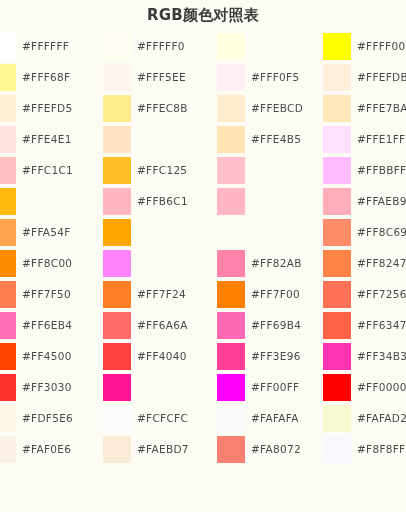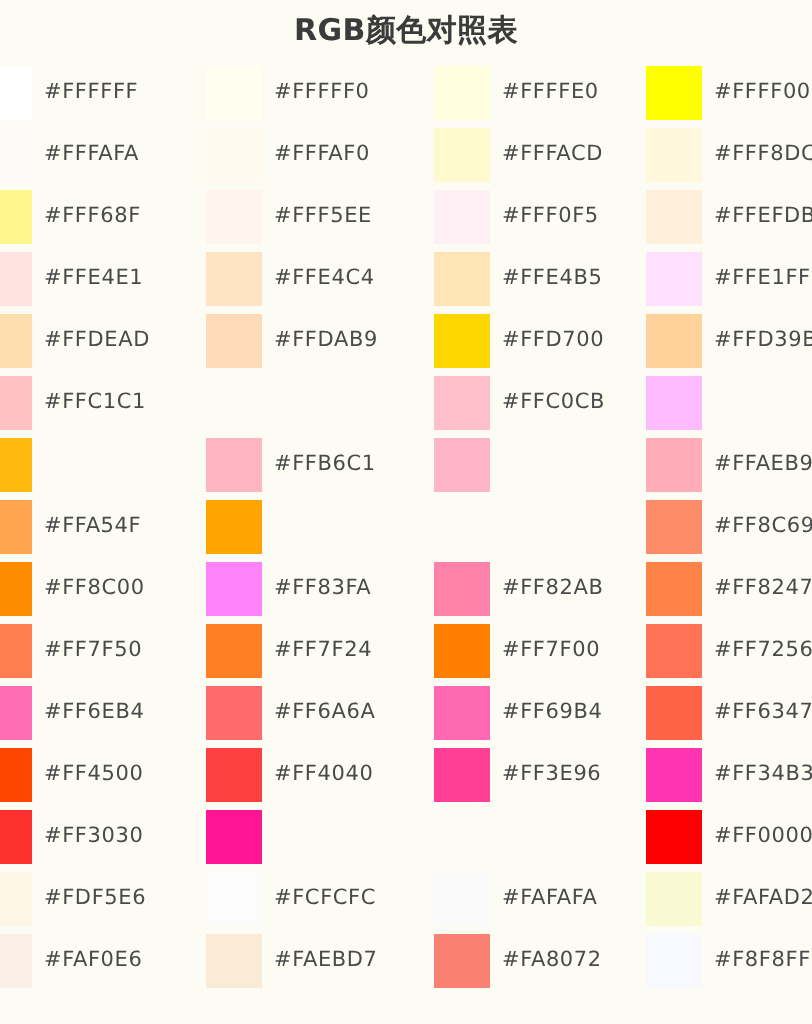--- a/index.html
+++ b/index.html
@@ -85,110 +85,94 @@
       <div class="cell c0">
         <div class="swatch" style="background: rgb(255, 255, 255);"></div>
         <div class="hexlabel">#FFFFFF</div>
       </div>
       <div class="cell c1">
         <div class="swatch" style="background: rgb(255, 255, 240);"></div>
         <div class="hexlabel">#FFFFF0</div>
       </div>
       <div class="cell c2">
         <div class="swatch" style="background: rgb(255, 255, 224);"></div>
-        <div class="hexlabel">#FFFFE0</div>
       </div>
       <div class="cell c3">
         <div class="swatch" style="background: rgb(255, 255, 0);"></div>
         <div class="hexlabel">#FFFF00</div>
       </div>
     </div>
     <div class="row">
       <div class="cell c0">
-        <div class="swatch" style="background: rgb(255, 250, 250);"></div>
-        <div class="hexlabel">#FFFAFA</div>
-      </div>
-      <div class="cell c1">
-        <div class="swatch" style="background: rgb(255, 250, 240);"></div>
-        <div class="hexlabel">#FFFAF0</div>
-      </div>
-      <div class="cell c2">
-        <div class="swatch" style="background: rgb(255, 250, 205);"></div>
-        <div class="hexlabel">#FFFACD</div>
-      </div>
-      <div class="cell c3">
-        <div class="swatch" style="background: rgb(255, 248, 220);"></div>
-        <div class="hexlabel">#FFF8DC</div>
-      </div>
-    </div>
-    <div class="row">
-      <div class="cell c0">
         <div class="swatch" style="background: rgb(255, 246, 143);"></div>
         <div class="hexlabel">#FFF68F</div>
       </div>
       <div class="cell c1">
         <div class="swatch" style="background: rgb(255, 245, 238);"></div>
         <div class="hexlabel">#FFF5EE</div>
       </div>
       <div class="cell c2">
         <div class="swatch" style="background: rgb(255, 240, 245);"></div>
         <div class="hexlabel">#FFF0F5</div>
       </div>
       <div class="cell c3">
         <div class="swatch" style="background: rgb(255, 239, 219);"></div>
         <div class="hexlabel">#FFEFDB</div>
       </div>
     </div>
     <div class="row">
       <div class="cell c0">
+        <div class="swatch" style="background: rgb(255, 239, 213);"></div>
+        <div class="hexlabel">#FFEFD5</div>
+      </div>
+      <div class="cell c1">
+        <div class="swatch" style="background: rgb(255, 236, 139);"></div>
+        <div class="hexlabel">#FFEC8B</div>
+      </div>
+      <div class="cell c2">
+        <div class="swatch" style="background: rgb(255, 235, 205);"></div>
+        <div class="hexlabel">#FFEBCD</div>
+      </div>
+      <div class="cell c3">
+        <div class="swatch" style="background: rgb(255, 231, 186);"></div>
+        <div class="hexlabel">#FFE7BA</div>
+      </div>
+    </div>
+    <div class="row">
+      <div class="cell c0">
         <div class="swatch" style="background: rgb(255, 228, 225);"></div>
         <div class="hexlabel">#FFE4E1</div>
       </div>
       <div class="cell c1">
         <div class="swatch" style="background: rgb(255, 228, 196);"></div>
-        <div class="hexlabel">#FFE4C4</div>
       </div>
       <div class="cell c2">
         <div class="swatch" style="background: rgb(255, 228, 181);"></div>
         <div class="hexlabel">#FFE4B5</div>
       </div>
       <div class="cell c3">
         <div class="swatch" style="background: rgb(255, 225, 255);"></div>
         <div class="hexlabel">#FFE1FF</div>
       </div>
     </div>
     <div class="row">
       <div class="cell c0">
-        <div class="swatch" style="background: rgb(255, 222, 173);"></div>
-        <div class="hexlabel">#FFDEAD</div>
-      </div>
-      <div class="cell c1">
-        <div class="swatch" style="background: rgb(255, 218, 185);"></div>
-        <div class="hexlabel">#FFDAB9</div>
-      </div>
-      <div class="cell c2">
-        <div class="swatch" style="background: rgb(255, 215, 0);"></div>
-        <div class="hexlabel">#FFD700</div>
-      </div>
-      <div class="cell c3">
-        <div class="swatch" style="background: rgb(255, 211, 155);"></div>
-        <div class="hexlabel">#FFD39B</div>
-      </div>
-    </div>
-    <div class="row">
-      <div class="cell c0">
         <div class="swatch" style="background: rgb(255, 193, 193);"></div>
         <div class="hexlabel">#FFC1C1</div>
       </div>
+      <div class="cell c1">
+        <div class="swatch" style="background: rgb(255, 193, 37);"></div>
+        <div class="hexlabel">#FFC125</div>
+      </div>
       <div class="cell c2">
         <div class="swatch" style="background: rgb(255, 192, 203);"></div>
-        <div class="hexlabel">#FFC0CB</div>
       </div>
       <div class="cell c3">
         <div class="swatch" style="background: rgb(255, 187, 255);"></div>
+        <div class="hexlabel">#FFBBFF</div>
       </div>
     </div>
     <div class="row">
       <div class="cell c0">
         <div class="swatch" style="background: rgb(255, 185, 15);"></div>
       </div>
       <div class="cell c1">
         <div class="swatch" style="background: rgb(255, 182, 193);"></div>
         <div class="hexlabel">#FFB6C1</div>
       </div>
@@ -213,21 +197,20 @@
         <div class="hexlabel">#FF8C69</div>
       </div>
     </div>
     <div class="row">
       <div class="cell c0">
         <div class="swatch" style="background: rgb(255, 140, 0);"></div>
         <div class="hexlabel">#FF8C00</div>
       </div>
       <div class="cell c1">
         <div class="swatch" style="background: rgb(255, 131, 250);"></div>
-        <div class="hexlabel">#FF83FA</div>
       </div>
       <div class="cell c2">
         <div class="swatch" style="background: rgb(255, 130, 171);"></div>
         <div class="hexlabel">#FF82AB</div>
       </div>
       <div class="cell c3">
         <div class="swatch" style="background: rgb(255, 130, 71);"></div>
         <div class="hexlabel">#FF8247</div>
       </div>
     </div>
@@ -286,20 +269,24 @@
       </div>
     </div>
     <div class="row">
       <div class="cell c0">
         <div class="swatch" style="background: rgb(255, 48, 48);"></div>
         <div class="hexlabel">#FF3030</div>
       </div>
       <div class="cell c1">
         <div class="swatch" style="background: rgb(255, 20, 147);"></div>
       </div>
+      <div class="cell c2">
+        <div class="swatch" style="background: rgb(255, 0, 255);"></div>
+        <div class="hexlabel">#FF00FF</div>
+      </div>
       <div class="cell c3">
         <div class="swatch" style="background: rgb(255, 0, 0);"></div>
         <div class="hexlabel">#FF0000</div>
       </div>
     </div>
     <div class="row">
       <div class="cell c0">
         <div class="swatch" style="background: rgb(253, 245, 230);"></div>
         <div class="hexlabel">#FDF5E6</div>
       </div>

